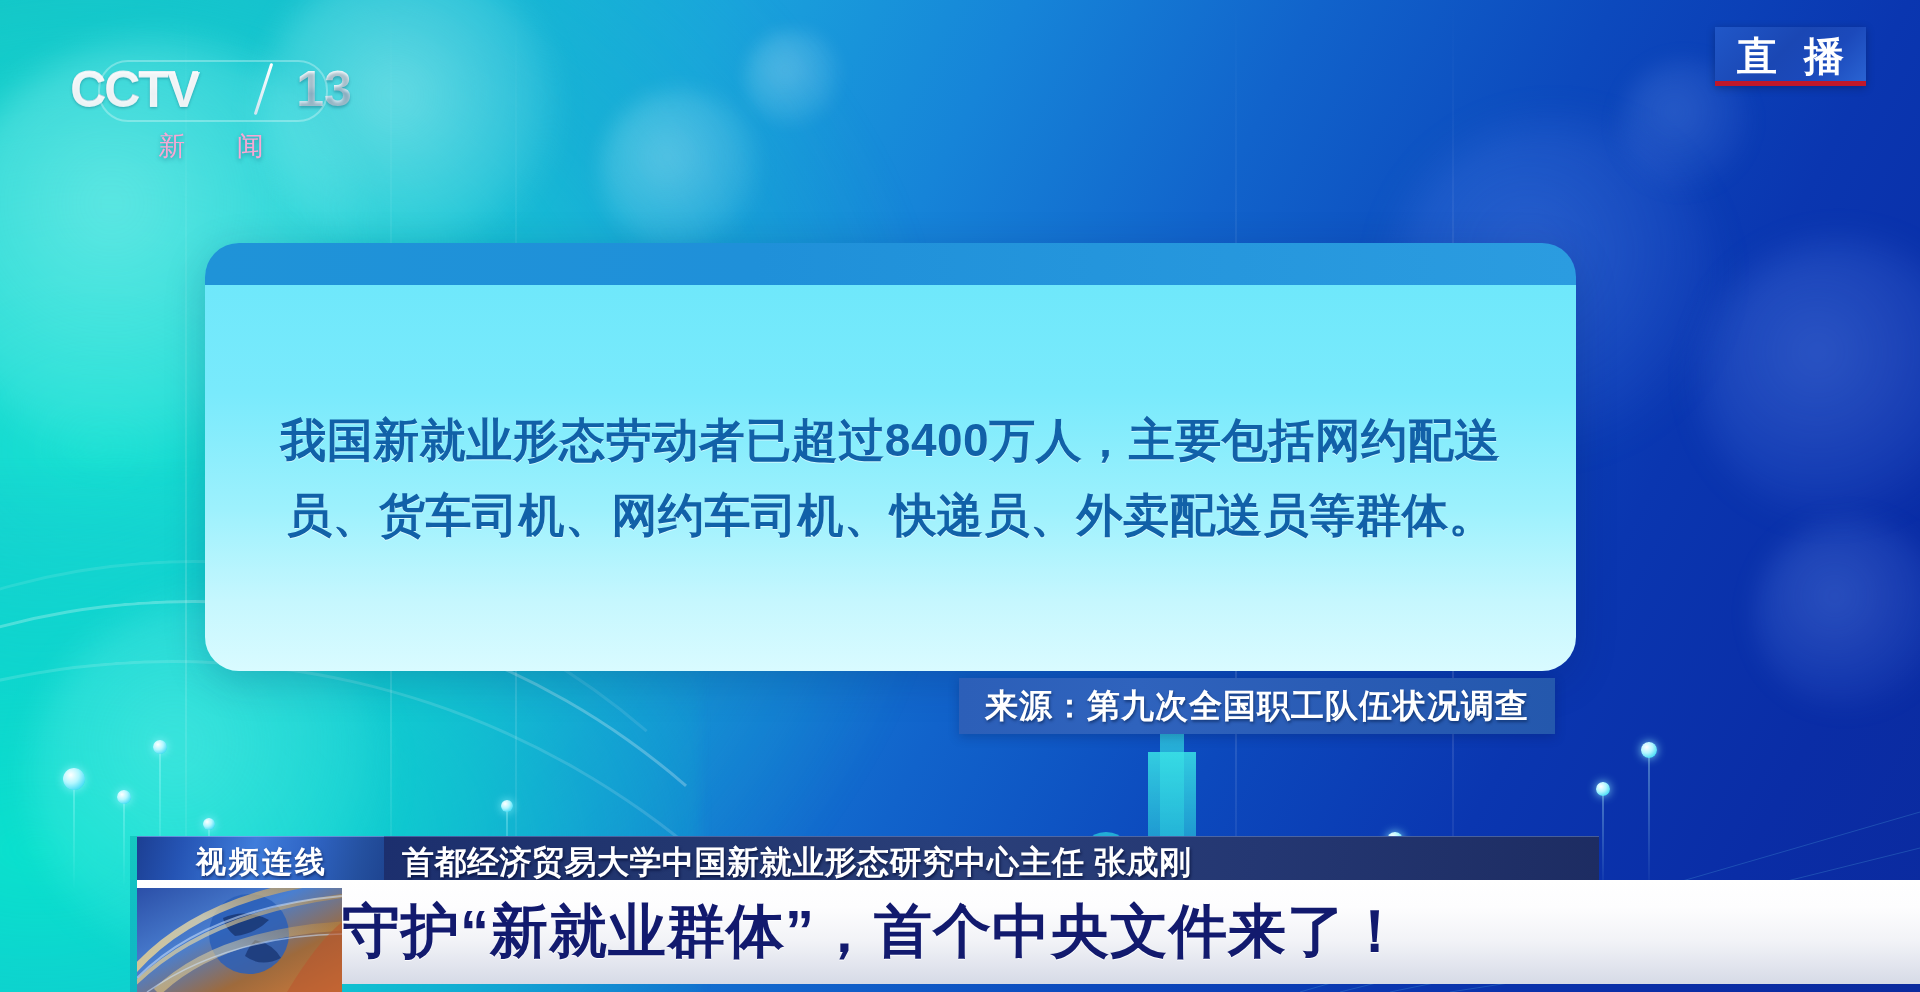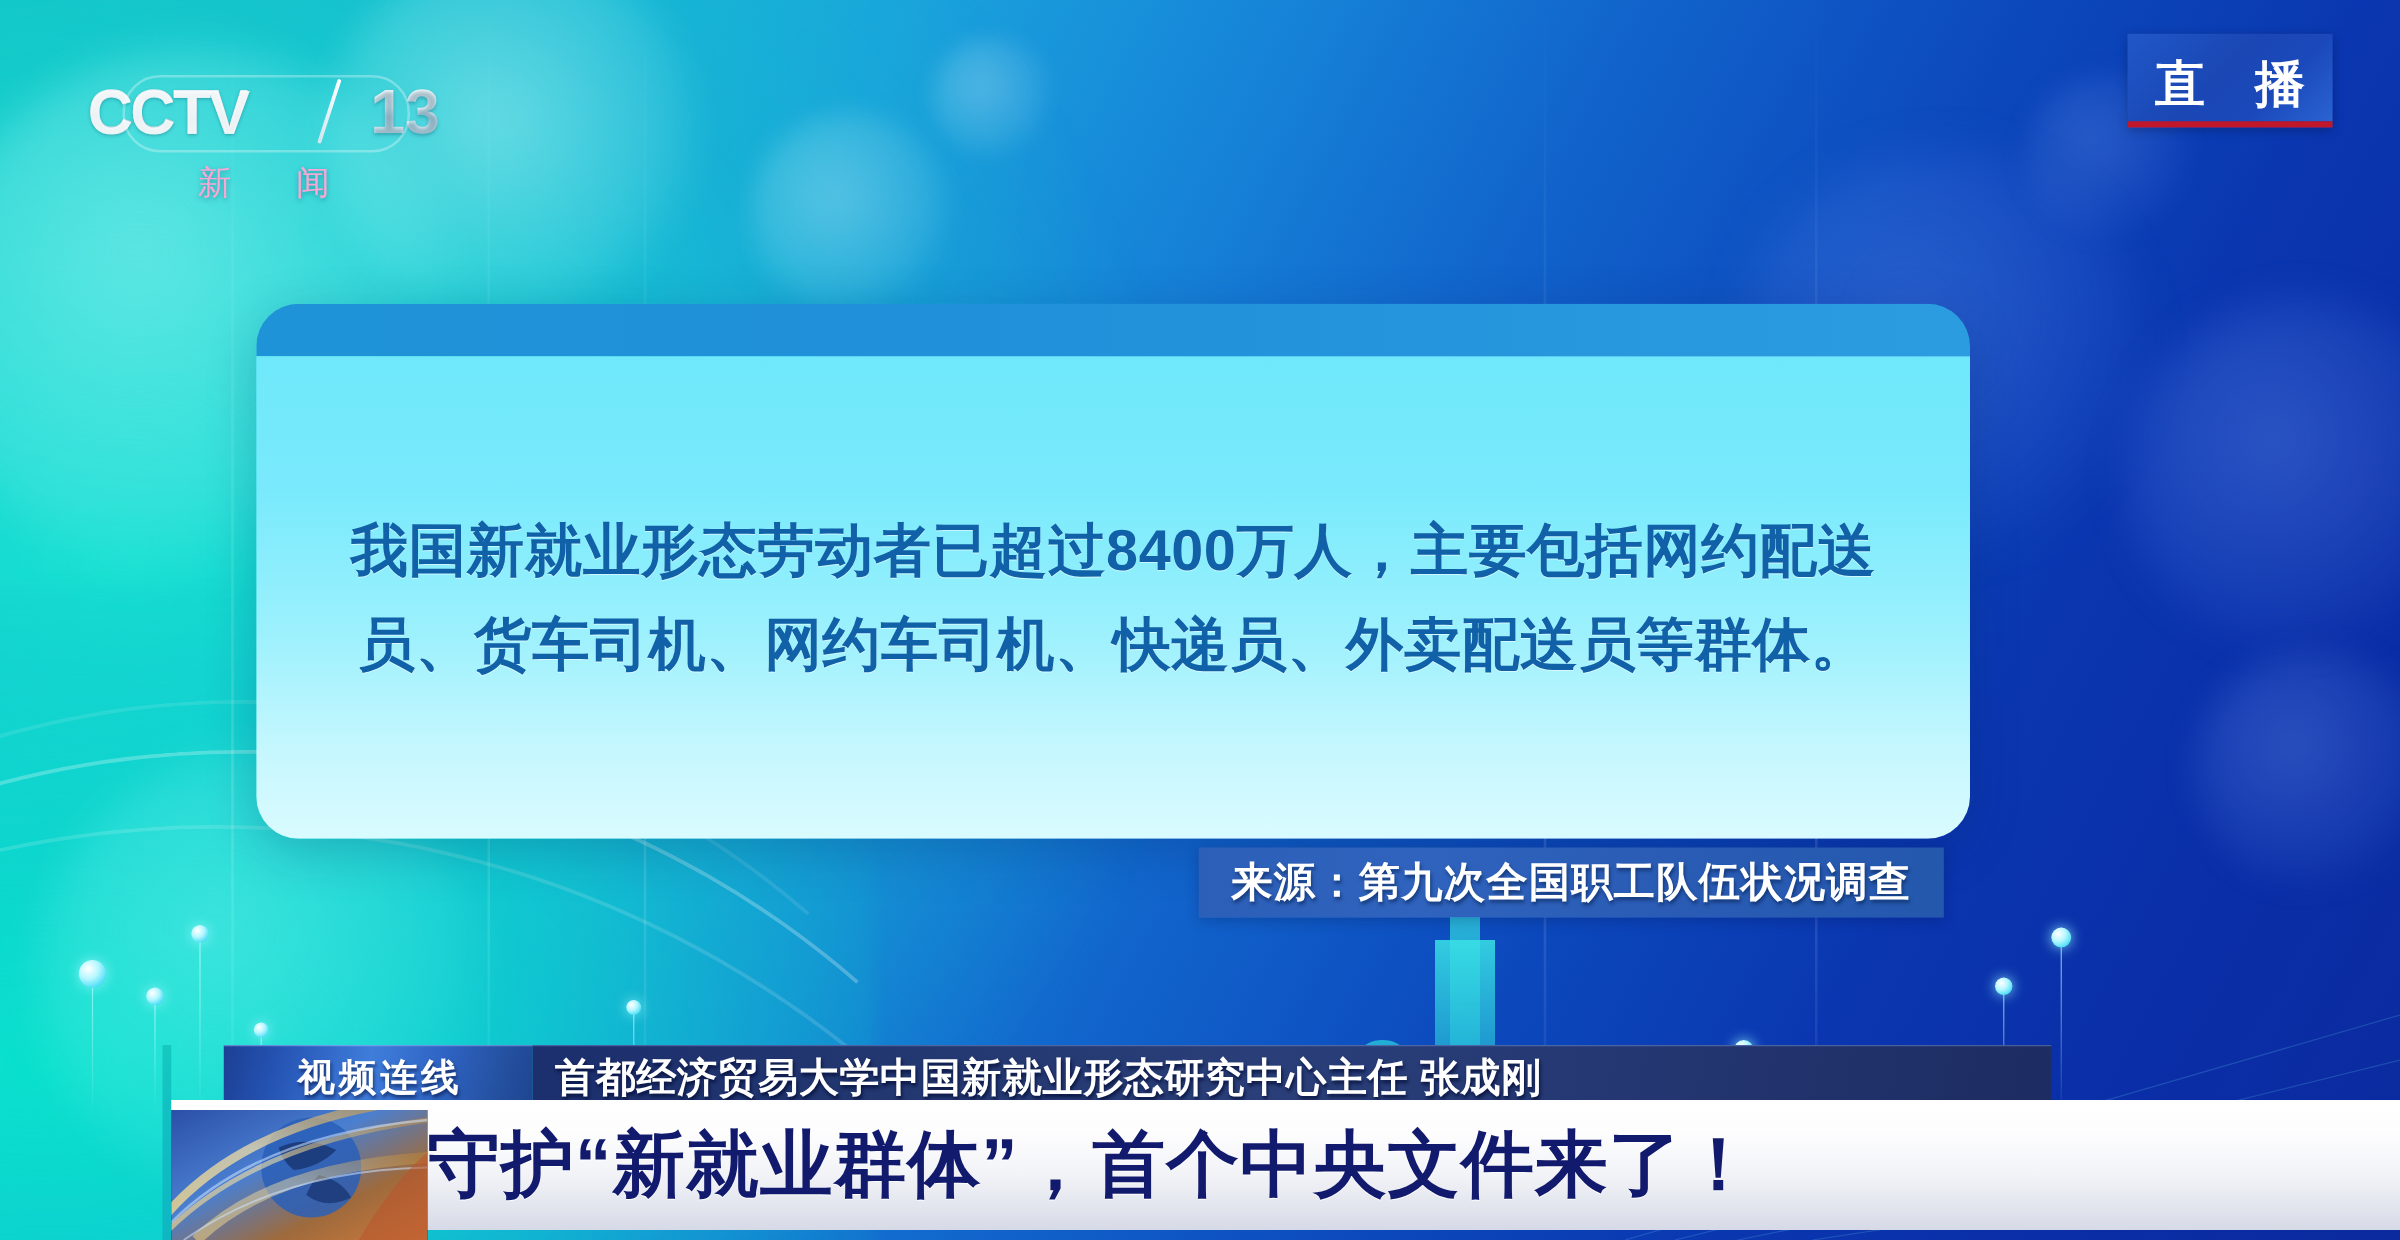--- a/index.html
+++ b/index.html
@@ -197,25 +197,24 @@
     text-indent: 22px;
     color: #f9a8d4;
     text-shadow: 0 2px 4px rgba(0,60,90,0.40);
   }
 
   
   .live-badge {
     position: absolute;
     right: 54px;
     top: 27px;
-    padding: 20px 14px 0 14px;
+    padding: 4px 14px 0 14px;
     background: linear-gradient(135deg, #2057c8 0%, #1a47b4 45%, #1b49bb 70%, #2a63d2 100%);
     border-bottom: 5px solid #c0182a;
     box-shadow: 0 2px 8px rgba(0,0,0,0.25);
-    font-family: Liberation Mono, monospace;
   }
   .live-badge span {
     display: block;
     font-size: 40px;
     line-height: 50px;
     font-weight: 700;
     letter-spacing: 8px;
     text-indent: 8px;
     color: #ffffff;
   }
@@ -292,21 +291,20 @@
     width: 1920px;
     height: 156px;
   }
   .lt-row1 {
     position: absolute;
     left: 137px;
     top: 0;
     height: 52px;
     display: flex;
     align-items: stretch;
-    margin-left: 42px;
   }
   .lt-videolink {
     width: 247px;
     background: linear-gradient(105deg,
         #1c3f93 0%,
         #2554b4 18%,
         #3f7ddb 46%,
         #2f64c4 68%,
         #24509f 88%,
         #1e4490 100%);

